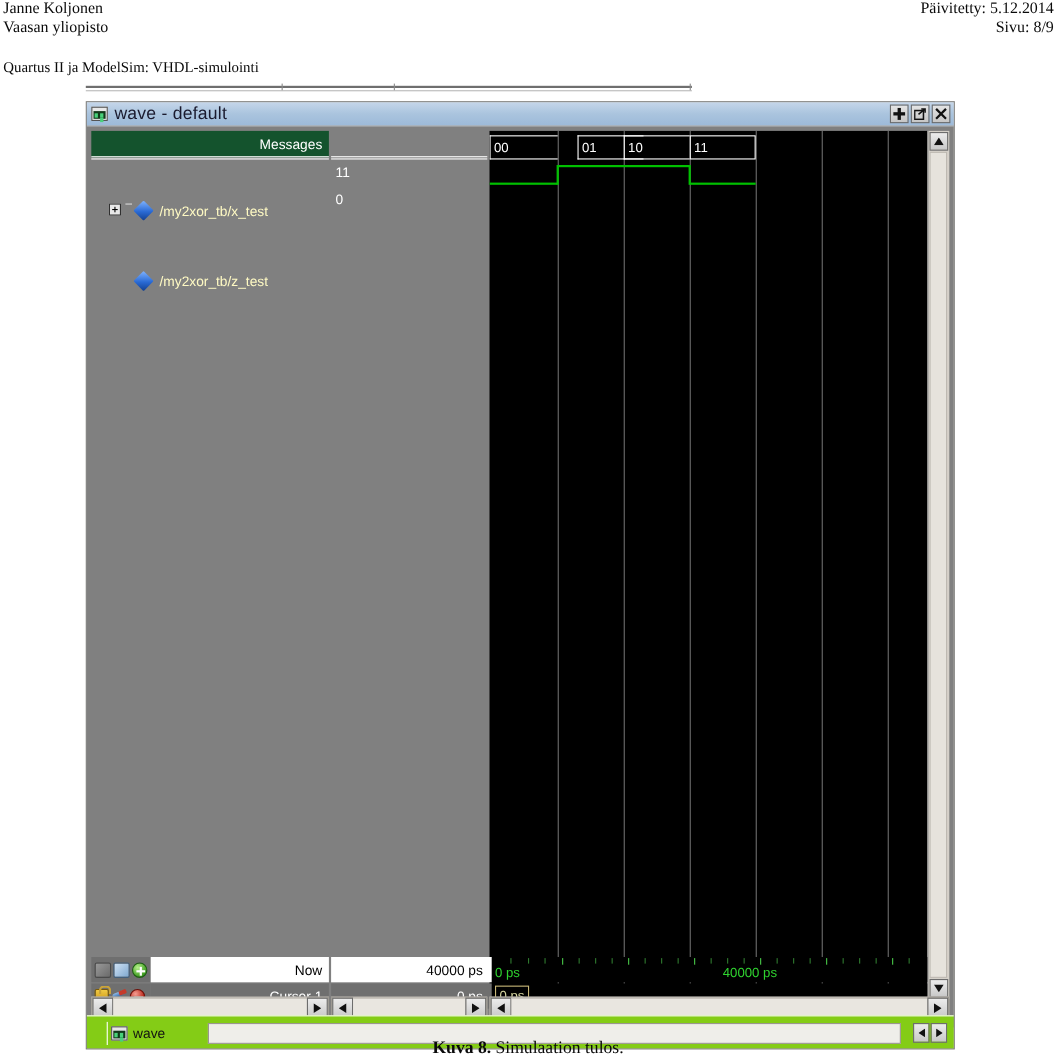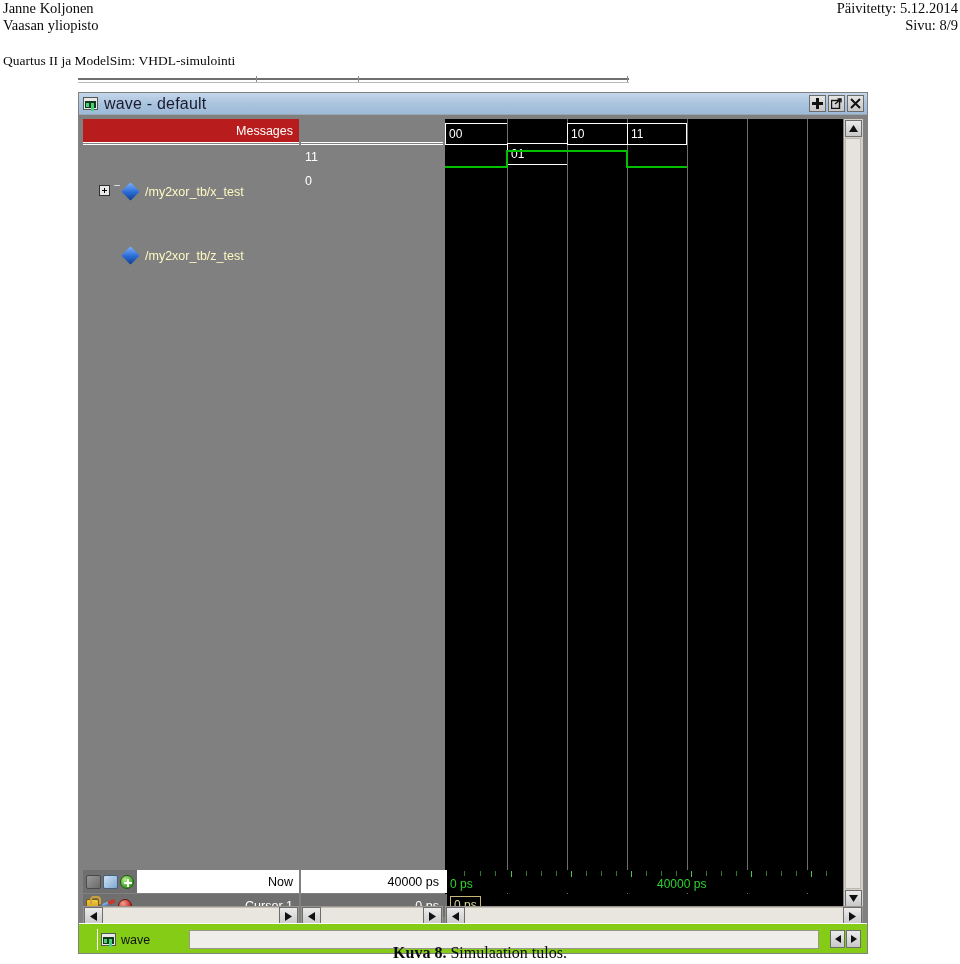--- a/index.html
+++ b/index.html
@@ -85,21 +85,21 @@
   .win-btn svg { display: block; }
 
   
   .ms-body { position: relative; height: 819px; background: #808080; }
 
   .col-names  { position: absolute; left: 4px;   top: 4px; width: 216px; bottom: 26px; }
   .col-values { position: absolute; left: 222px; top: 4px; width: 142px; bottom: 26px; }
   .col-wave   { position: absolute; left: 366px; top: 4px; right: 4px;  bottom: 26px; }
 
   .hdr-cell {
-    height: 24px; background: #b91c1c;
+    height: 24px; background: #14532d;
     border-bottom: 1px solid #ffffff;
     display: flex; align-items: center; justify-content: flex-end;
     padding-right: 6px;
     font-size: 12.5px; color: #ffffff;
   }
   .hdr-blank { height: 24px; background: #808080; border-bottom: 1px solid #ffffff; }
 
   .names-pane {
     position: absolute; top: 25px; left: 0; right: 0; bottom: 0;
     background: #808080;
@@ -390,21 +390,21 @@
         <div class="vgrid" style="left:122px;"></div>
         <div class="vgrid" style="left:182px;"></div>
         <div class="vgrid" style="left:242px;"></div>
         <div class="vgrid" style="left:302px;"></div>
         <div class="vgrid" style="left:362px;"></div>
 
         <div class="bus">
           <div class="bus-seg" style="left:0px;   width:62px;">
             <span class="bus-label">00</span>
           </div>
-          <div class="bus-seg" style="left:62px;  width:60px;margin-top:20px;">
+          <div class="bus-seg" style="left:80px;  width:60px;">
             <span class="bus-label">01</span>
           </div>
           <div class="bus-seg" style="left:122px; width:60px;">
             <span class="bus-label">10</span>
           </div>
           <div class="bus-seg last" style="left:182px; width:60px;">
             <span class="bus-label">11</span>
           </div>
         </div>
 

